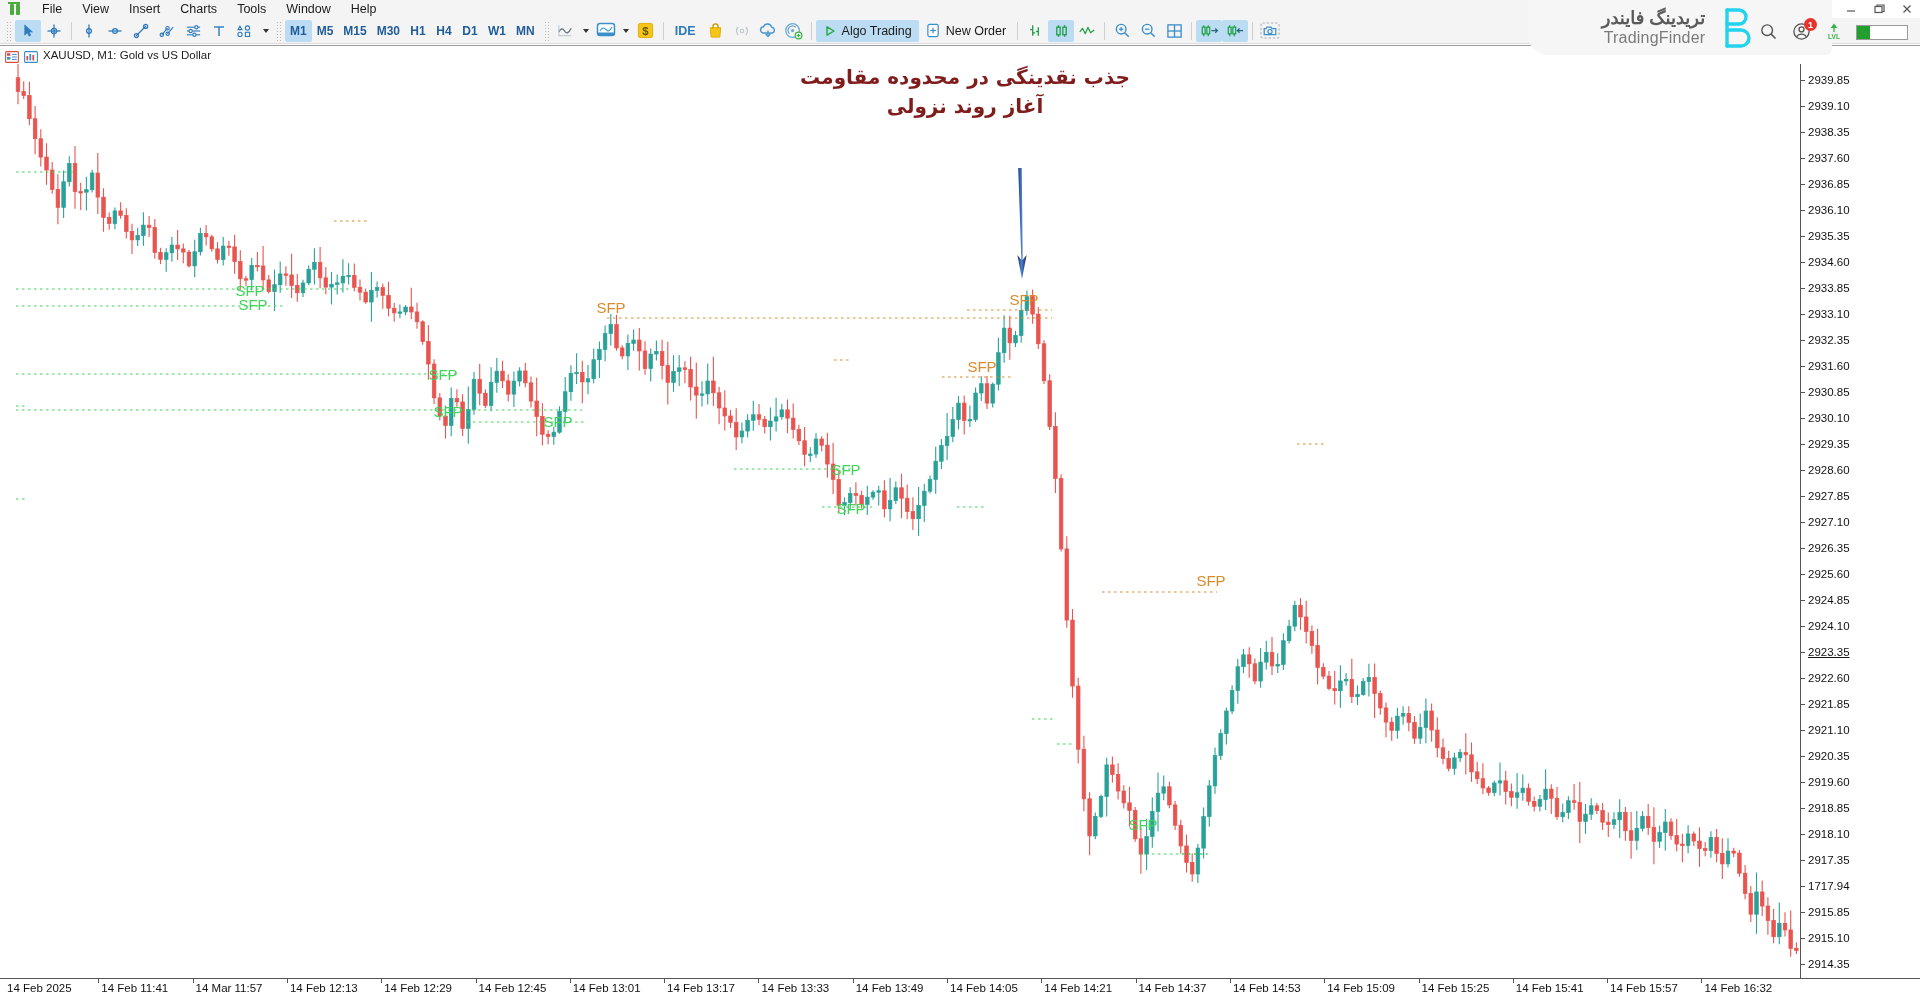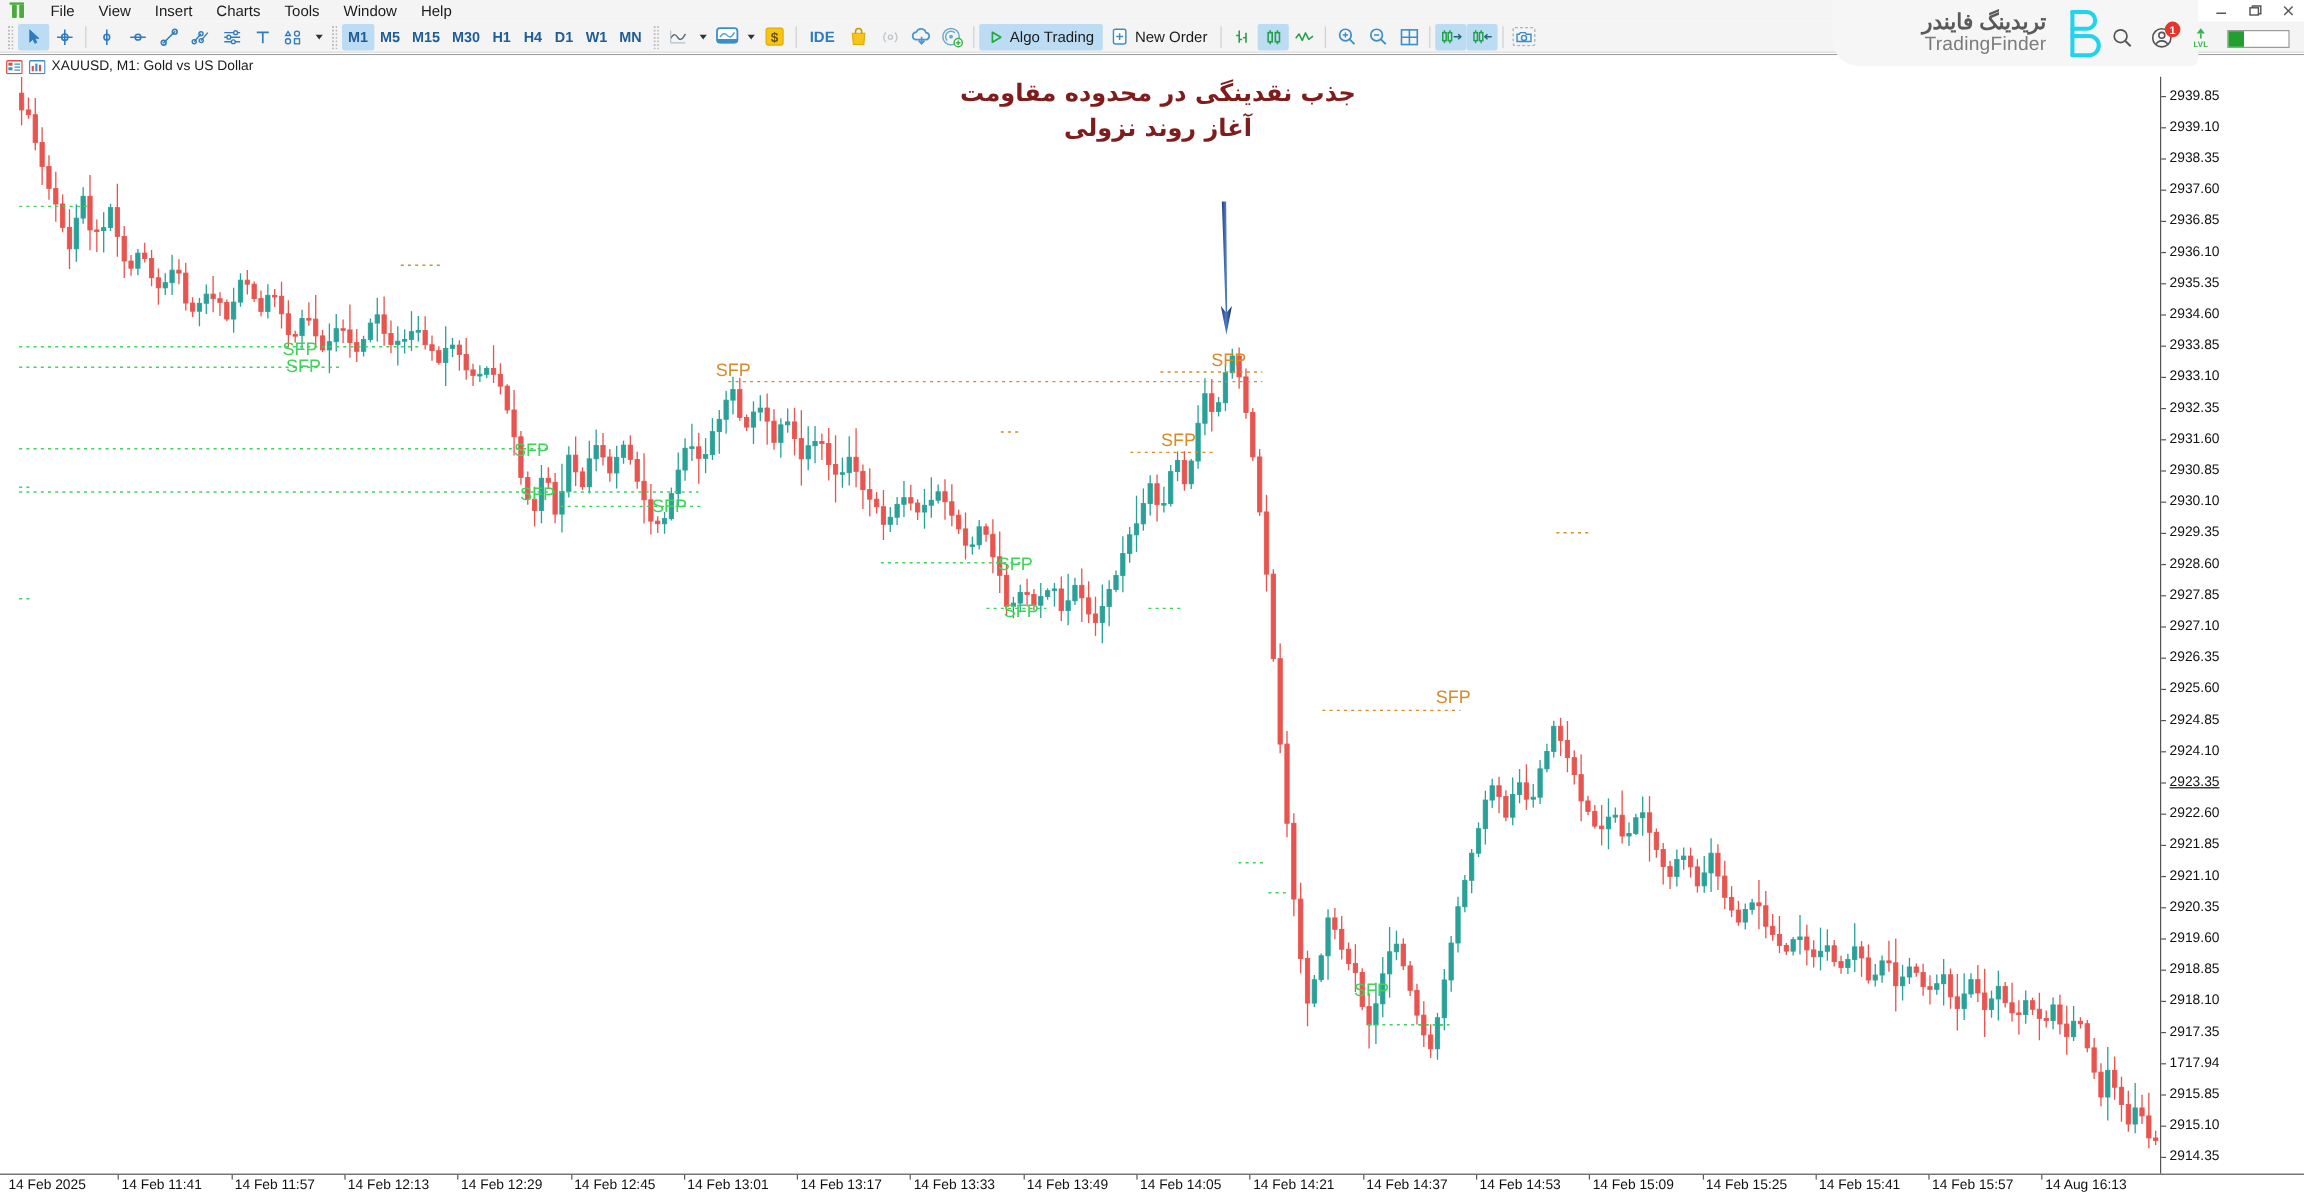--- a/index.html
+++ b/index.html
@@ -1308,21 +1308,21 @@
         <div class="price-lbl" style="top: 874px;">2915.10</div>
         <div class="price-tick" style="top: 900px;"></div>
         <div class="price-lbl" style="top: 900px;">2914.35</div>
       </div>
 
     <div class="time-axis">
         <div class="time-lbl" style="left: 7px;">14 Feb 2025</div>
         <div class="time-tick" style="left: 98.3px;"></div>
         <div class="time-lbl" style="left: 101.3px;">14 Feb 11:41</div>
         <div class="time-tick" style="left: 192.6px;"></div>
-        <div class="time-lbl" style="left: 195.6px;">14 Feb 11:57</div>
+        <div class="time-lbl" style="left: 195.6px;">14 Mar 11:57</div>
         <div class="time-tick" style="left: 286.9px;"></div>
         <div class="time-lbl" style="left: 289.9px;">14 Feb 12:13</div>
         <div class="time-tick" style="left: 381.2px;"></div>
         <div class="time-lbl" style="left: 384.2px;">14 Feb 12:29</div>
         <div class="time-tick" style="left: 475.5px;"></div>
         <div class="time-lbl" style="left: 478.5px;">14 Feb 12:45</div>
         <div class="time-tick" style="left: 569.8px;"></div>
         <div class="time-lbl" style="left: 572.8px;">14 Feb 13:01</div>
         <div class="time-tick" style="left: 664.1px;"></div>
         <div class="time-lbl" style="left: 667.1px;">14 Feb 13:17</div>
@@ -1340,16 +1340,16 @@
         <div class="time-lbl" style="left: 1232.9px;">14 Feb 14:53</div>
         <div class="time-tick" style="left: 1324.2px;"></div>
         <div class="time-lbl" style="left: 1327.2px;">14 Feb 15:09</div>
         <div class="time-tick" style="left: 1418.5px;"></div>
         <div class="time-lbl" style="left: 1421.5px;">14 Feb 15:25</div>
         <div class="time-tick" style="left: 1512.8px;"></div>
         <div class="time-lbl" style="left: 1515.8px;">14 Feb 15:41</div>
         <div class="time-tick" style="left: 1607.1px;"></div>
         <div class="time-lbl" style="left: 1610.1px;">14 Feb 15:57</div>
         <div class="time-tick" style="left: 1701.4px;"></div>
-        <div class="time-lbl" style="left: 1704.4px;">14 Aug 16:13</div>
+        <div class="time-lbl" style="left: 1704.4px;">14 Feb 16:32</div>
       </div>
   </div>
 </div>
 
 </body></html>

